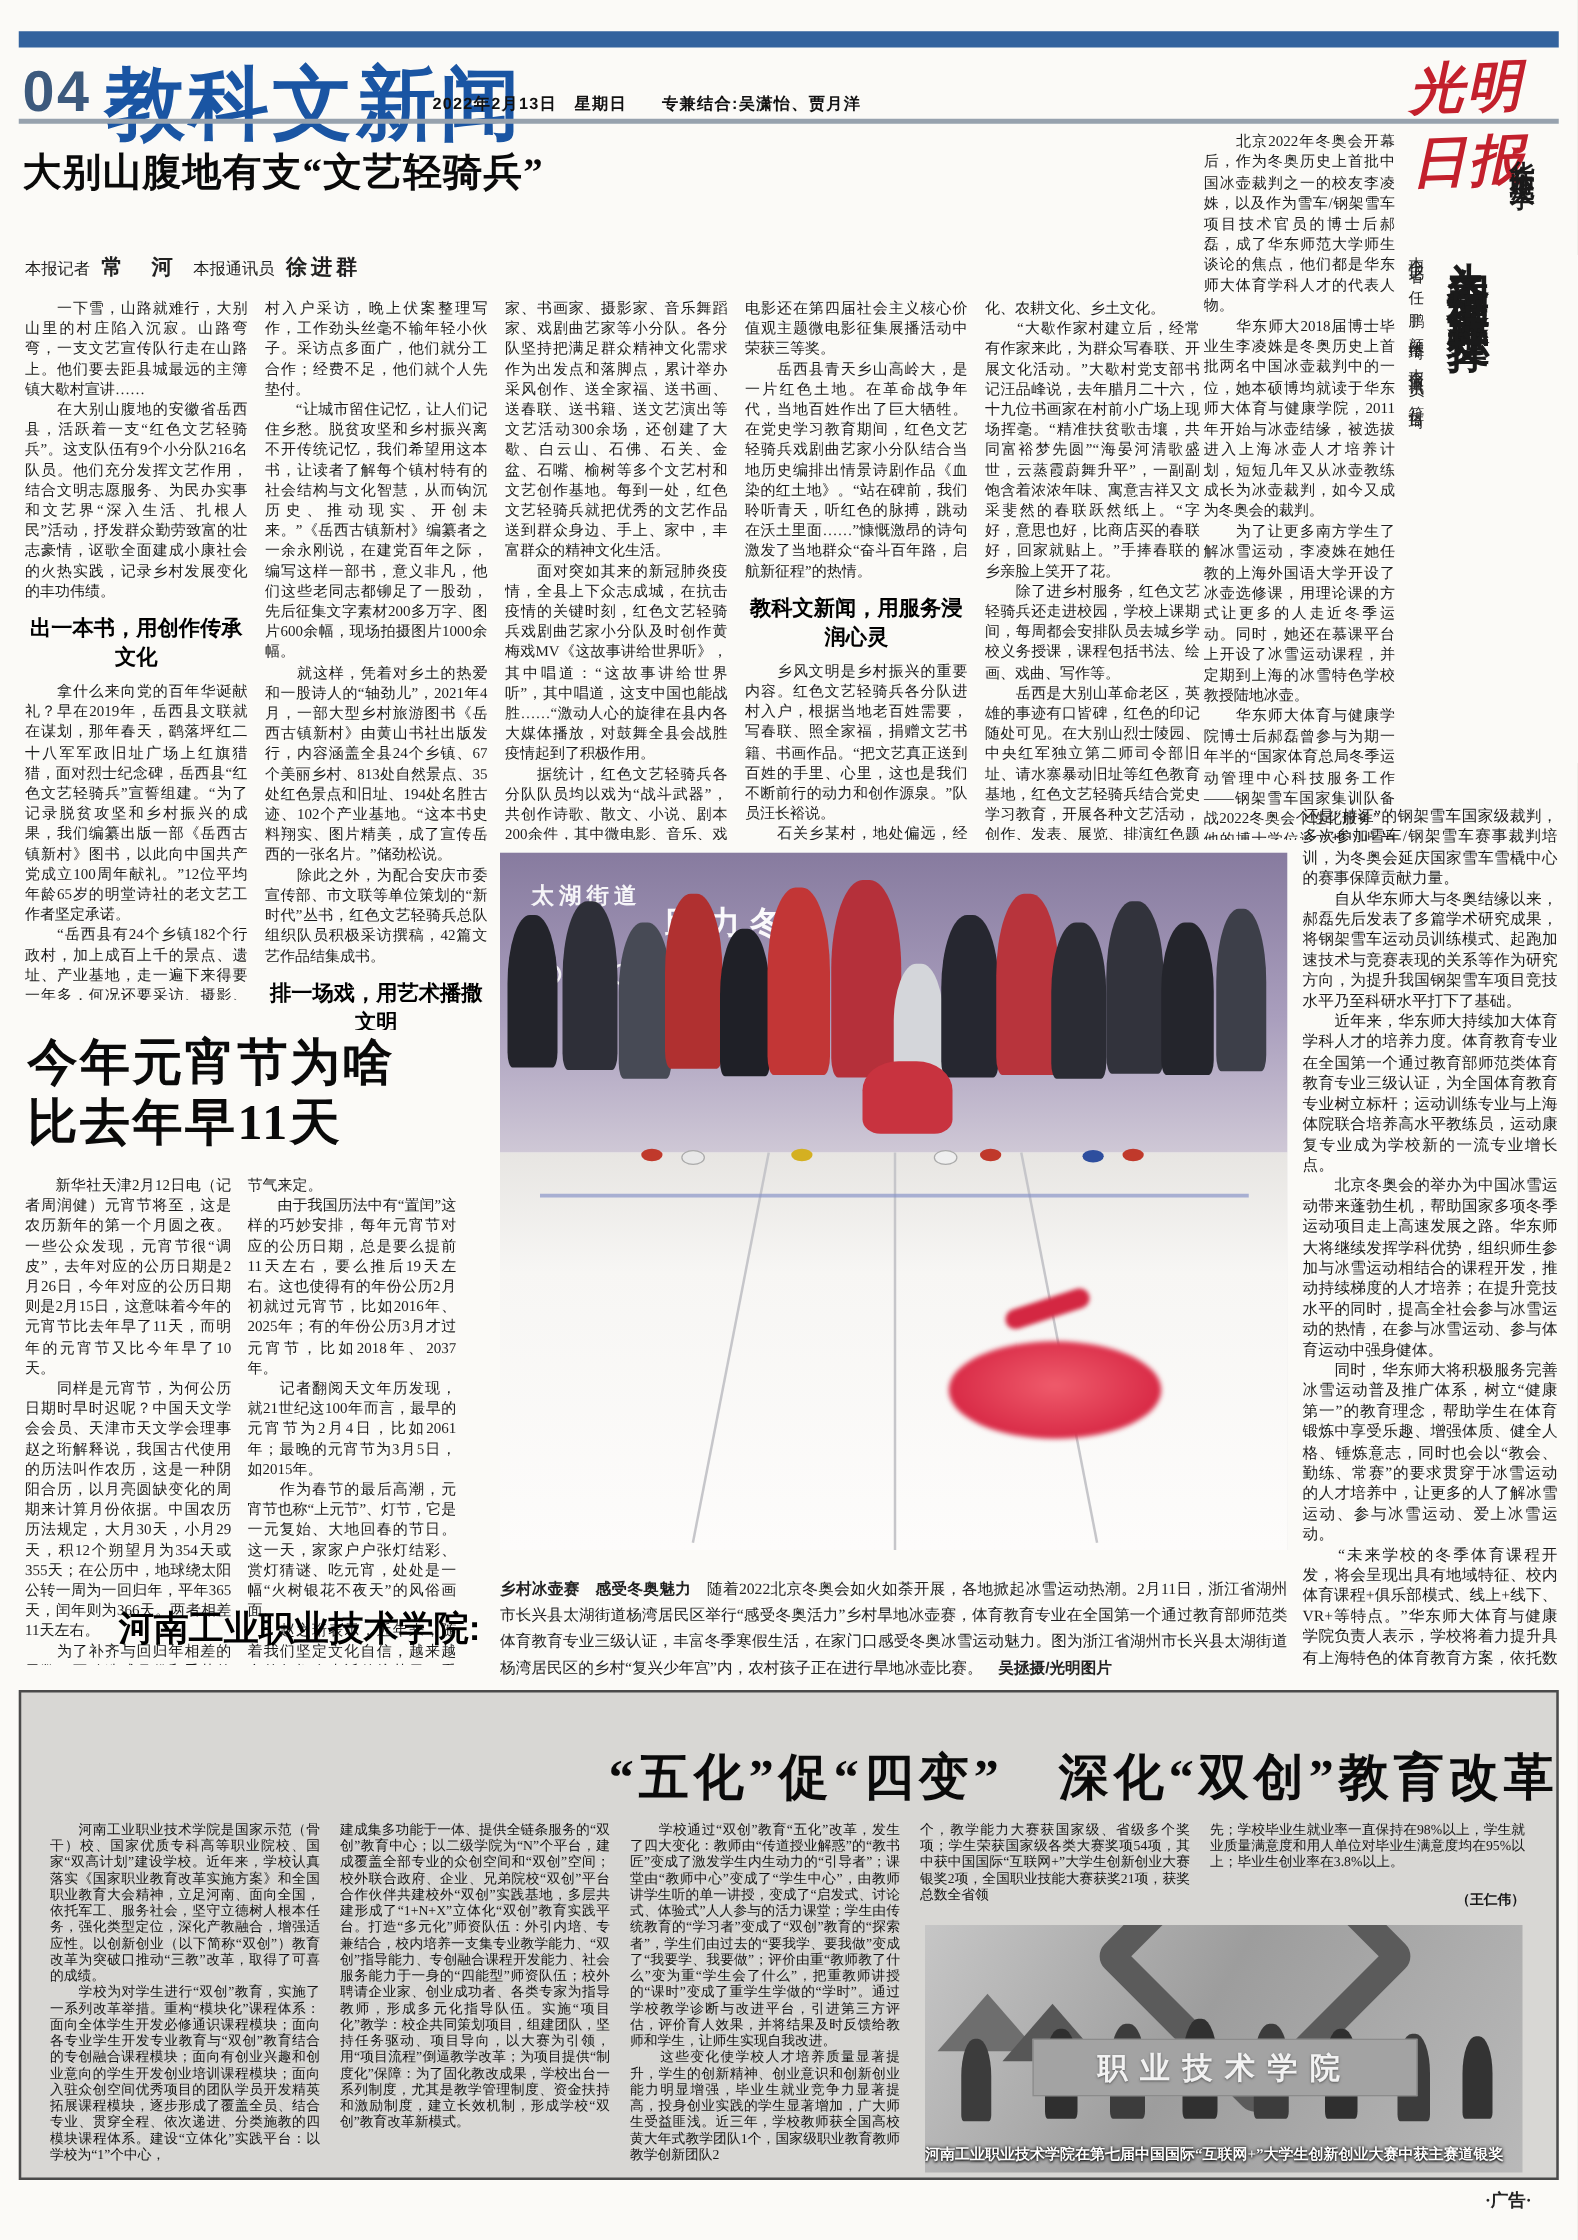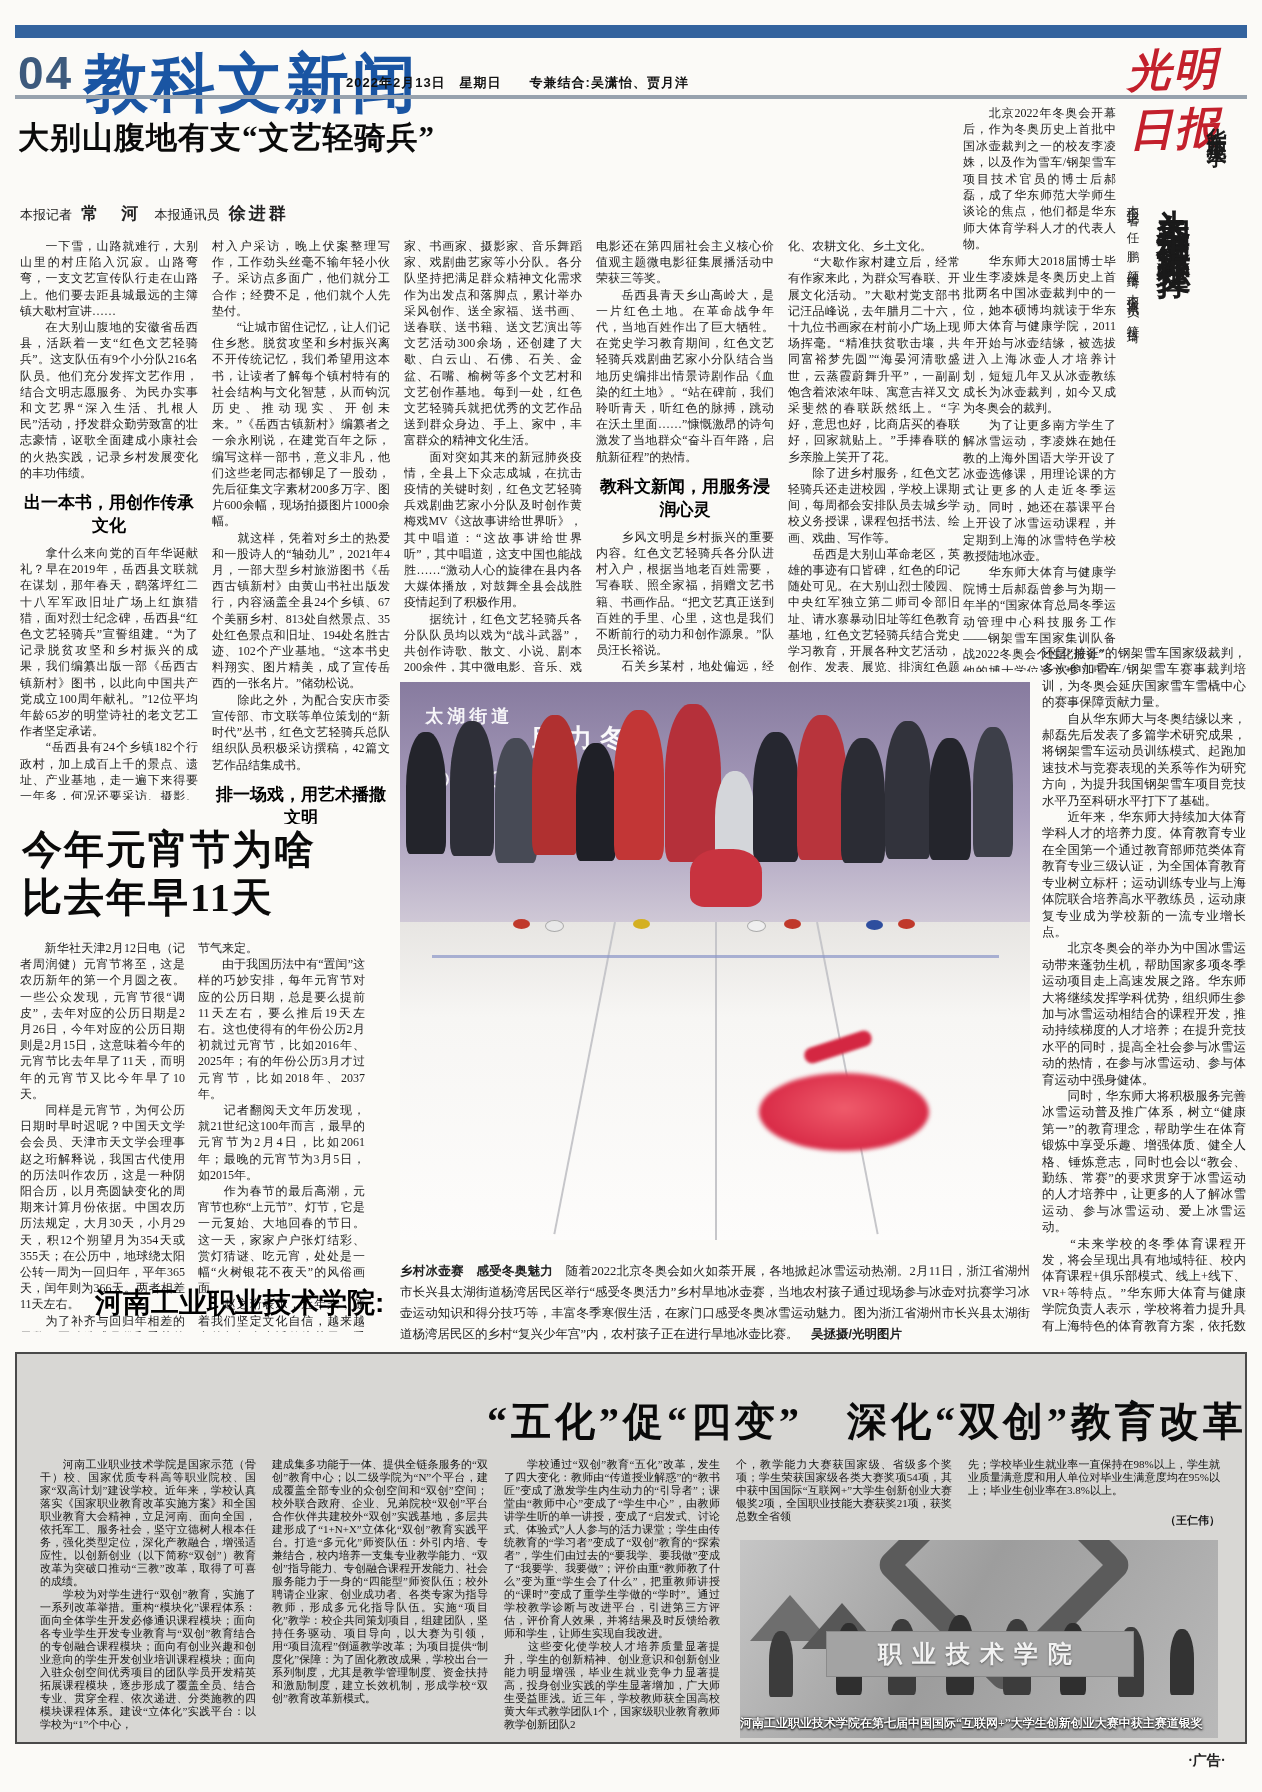--- a/index.html
+++ b/index.html
@@ -199,21 +199,21 @@
     <div class="stone" style="left:37%;top:42.4%;background:#d4b021;"></div>
     <div class="stone" style="left:55%;top:42.6%;background:#efefef;border:1px solid #aaa;"></div>
     <div class="stone" style="left:61%;top:42.4%;background:#c0392b;"></div>
     <div class="stone" style="left:74%;top:42.6%;background:#2e4e9e;"></div>
     <div class="stone" style="left:79%;top:42.4%;background:#c0392b;"></div>
     <div class="bigstone"></div>
     <div class="bigstone-h"></div>
   </div>
 
   <p class="abs caption">
-    <b>乡村冰壶赛　感受冬奥魅力　</b><span>随着2022北京冬奥会如火如荼开展，各地掀起冰雪运动热潮。2月11日，浙江省湖州市长兴县太湖街道杨湾居民区举行“感受冬奥活力”乡村旱地冰壶赛，当地农村孩子通过现场参与冰壶对抗赛学习冰壶运动知识和得分技巧等，丰富冬季寒假生活，在家门口感受冬奥冰雪运动魅力。图为浙江省湖州市长兴县太湖街道杨湾居民区的乡村“复兴少年宫”内，农村孩子正在进行旱地冰壶比赛。</span><b>　吴拯摄/光明图片</b>
+    <b>乡村冰壶赛　感受冬奥魅力　</b><span>随着2022北京冬奥会如火如荼开展，各地掀起冰雪运动热潮。2月11日，浙江省湖州市长兴县太湖街道杨湾居民区举行“感受冬奥活力”乡村旱地冰壶赛，体育教育专业在全国第一个通过教育部师范类体育教育专业三级认证，丰富冬季寒假生活，在家门口感受冬奥冰雪运动魅力。图为浙江省湖州市长兴县太湖街道杨湾居民区的乡村“复兴少年宫”内，农村孩子正在进行旱地冰壶比赛。</span><b>　吴拯摄/光明图片</b>
   </p>
 
   <div class="abs feature"></div>
   <div class="abs f-kicker">河南工业职业技术学院:</div>
   <div class="abs f-title">“五化”促“四变”　深化“双创”教育改革</div>
   <div class="abs fcol" style="left:40px;top:1458px;width:216px;height:278px;">　　河南工业职业技术学院是国家示范（骨干）校、国家优质专科高等职业院校、国家“双高计划”建设学校。近年来，学校认真落实《国家职业教育改革实施方案》和全国职业教育大会精神，立足河南、面向全国，依托军工、服务社会，坚守立德树人根本任务，强化类型定位，深化产教融合，增强适应性。以创新创业（以下简称“双创”）教育改革为突破口推动“三教”改革，取得了可喜的成绩。
 　　学校为对学生进行“双创”教育，实施了一系列改革举措。重构“模块化”课程体系：面向全体学生开发必修通识课程模块；面向各专业学生开发专业教育与“双创”教育结合的专创融合课程模块；面向有创业兴趣和创业意向的学生开发创业培训课程模块；面向入驻众创空间优秀项目的团队学员开发精英拓展课程模块，逐步形成了覆盖全员、结合专业、贯穿全程、依次递进、分类施教的四模块课程体系。建设“立体化”实践平台：以学校为“1”个中心，</div>
   <div class="abs fcol" style="left:272px;top:1458px;width:216px;height:278px;">建成集多功能于一体、提供全链条服务的“双创”教育中心；以二级学院为“N”个平台，建成覆盖全部专业的众创空间和“双创”空间；校外联合政府、企业、兄弟院校“双创”平台合作伙伴共建校外“双创”实践基地，多层共建形成了“1+N+X”立体化“双创”教育实践平台。打造“多元化”师资队伍：外引内培、专兼结合，校内培养一支集专业教学能力、“双创”指导能力、专创融合课程开发能力、社会服务能力于一身的“四能型”师资队伍；校外聘请企业家、创业成功者、各类专家为指导教师，形成多元化指导队伍。实施“项目化”教学：校企共同策划项目，组建团队，坚持任务驱动、项目导向，以大赛为引领，用“项目流程”倒逼教学改革；为项目提供“制度化”保障：为了固化教改成果，学校出台一系列制度，尤其是教学管理制度、资金扶持和激励制度，建立长效机制，形成学校“双创”教育改革新模式。</div>
   <div class="abs fcol" style="left:504px;top:1458px;width:216px;height:278px;">　　学校通过“双创”教育“五化”改革，发生了四大变化：教师由“传道授业解惑”的“教书匠”变成了激发学生内生动力的“引导者”；课堂由“教师中心”变成了“学生中心”，由教师讲学生听的单一讲授，变成了“启发式、讨论式、体验式”人人参与的活力课堂；学生由传统教育的“学习者”变成了“双创”教育的“探索者”，学生们由过去的“要我学、要我做”变成了“我要学、我要做”；评价由重“教师教了什么”变为重“学生会了什么”，把重教师讲授的“课时”变成了重学生学做的“学时”。通过学校教学诊断与改进平台，引进第三方评估，评价育人效果，并将结果及时反馈给教师和学生，让师生实现自我改进。
 　　这些变化使学校人才培养质量显著提升，学生的创新精神、创业意识和创新创业能力明显增强，毕业生就业竞争力显著提高，投身创业实践的学生显著增加，广大师生受益匪浅。近三年，学校教师获全国高校黄大年式教学团队1个，国家级职业教育教师教学创新团队2</div>

